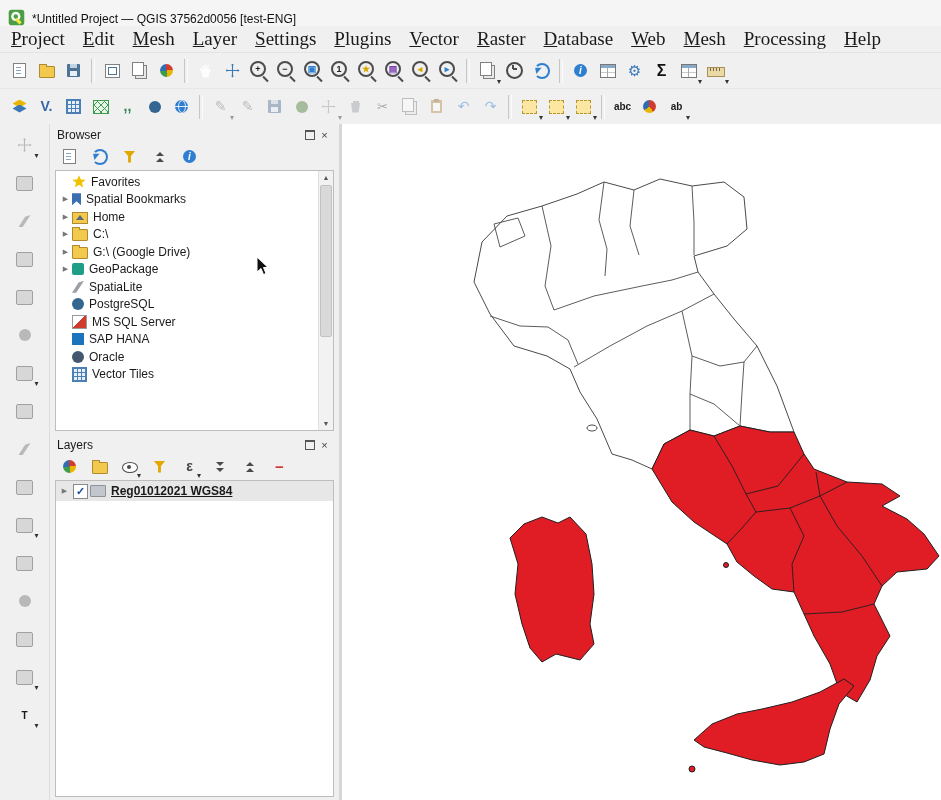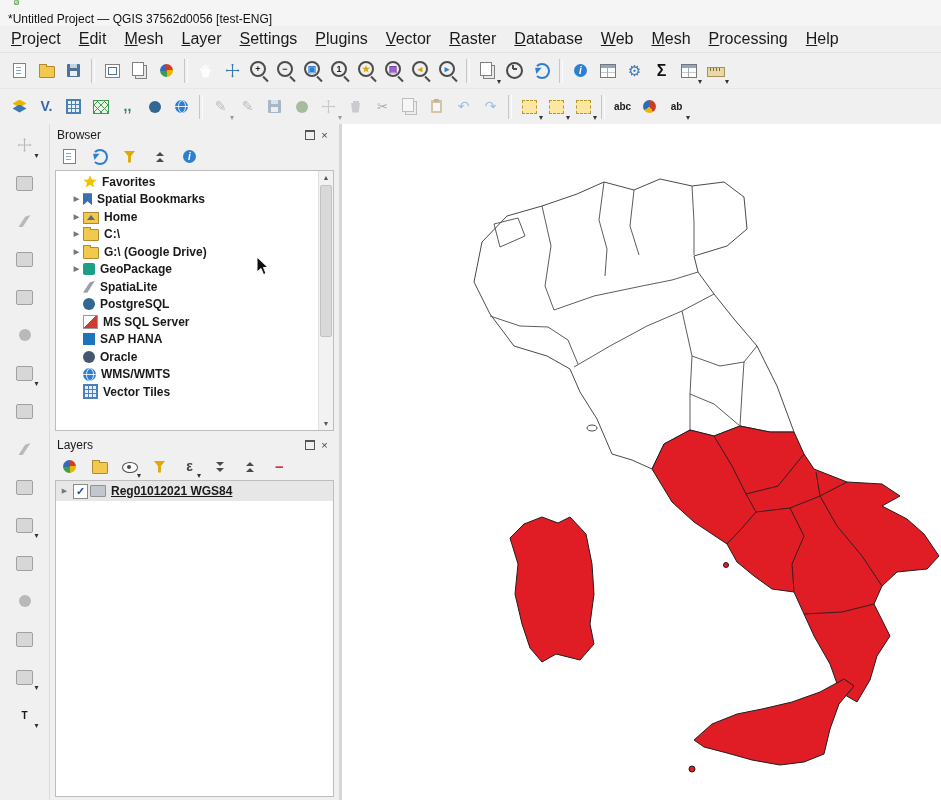--- a/index.html
+++ b/index.html
@@ -1,26 +1,26 @@
 <!DOCTYPE html>
 <html style="--selected: #e01c24; --unselected: #ffffff; --border: #4a4a4a; --border_selected: #1f1f1f;"><head>
 <meta charset="utf-8">
 <style>
   html,body{margin:0;padding:0;}
   #app{position:relative;width:941px;height:800px;overflow:hidden;background:#f0f0f0;
        font-family:"Liberation Sans",sans-serif;color:#1a1a1a;}
 
   
-  .titlebar{height:26px;display:flex;align-items:flex-start;gap:7px;padding:0 8px;background:#f5f5f5;flex-direction:column;}
+  .titlebar{height:26px;display:flex;align-items:flex-end;gap:7px;padding:0 8px;background:#f5f5f5;}
   .title-text{font-size:12px;color:#111;}
 
   
   #menubar{height:26px;display:flex;align-items:center;padding-left:2px;background:#f0f0f0;
            border-bottom:1px solid #e4e4e4;}
-  .menu-item{padding:4px 9px;font-size:16px;cursor:default;}
+  .menu-item{padding:4px 9px;font-size:19px;cursor:default;font-family:Liberation Serif, serif;}
   .menu-item::first-letter{text-decoration:underline;}
 
   
   .toolbar{height:35px;display:flex;align-items:center;padding:0 6px;background:#f0f0f0;}
   #toolbar1{border-bottom:1px solid #e6e6e6;}
   .tb-btn{width:27px;height:27px;display:flex;align-items:center;justify-content:center;
           position:relative;border-radius:3px;flex:none;}
   .pt-btn{width:23px;height:22px;display:flex;align-items:center;justify-content:center;
           position:relative;flex:none;}
   .lt-btn{width:28px;height:26px;display:flex;align-items:center;justify-content:center;
@@ -42,21 +42,21 @@
   .panel-header .spacer{flex:1;}
   .hb{width:15px;height:14px;display:flex;align-items:center;justify-content:center;
       font-size:11px;color:#444;}
   .i-float{width:8px;height:7px;border:1px solid #555;border-top:2px solid #555;}
   .panel-toolbar{height:25px;display:flex;align-items:center;gap:7px;padding:0 6px;}
   .panel-body{flex:1;margin:1px 3px 3px;background:#fff;border:1px solid #bdbdbd;
               position:relative;overflow:hidden;}
 
   
   .tree{position:absolute;top:2px;left:0;right:14px;bottom:0;overflow:hidden;}
-  .tree-row{height:17.5px;display:flex;align-items:center;padding-left:14px;font-size:12px;white-space:nowrap;font-weight:bold;}
+  .tree-row{height:17.5px;display:flex;align-items:center;padding-left:3px;font-size:12px;white-space:nowrap;}
   .exp{width:13px;font-size:7px;color:#777;text-align:center;flex:none;}
   .tree-label{margin-left:5px;}
   .vscroll{position:absolute;top:0;right:0;bottom:0;width:14px;background:#f2f2f2;
            border-left:1px solid #e0e0e0;display:flex;flex-direction:column;align-items:center;
            font-size:7px;color:#555;}
   .vs-btn{height:13px;width:100%;display:flex;align-items:center;justify-content:center;}
   .vs-thumb{width:10px;height:150px;background:#d9d9d9;border:1px solid #c2c2c2;border-radius:2px;margin-top:1px;}
   .vs-spacer{flex:1;}
 
   
@@ -691,25 +691,20 @@
                 <span class="ic i-hana"></span>
                 <span class="tree-label">SAP HANA</span>
               </div>
 
               <div class="tree-row">
                 <span class="exp"></span>
                 <span class="ic i-oracle"></span>
                 <span class="tree-label">Oracle</span>
               </div>
 
-              <div class="tree-row">
-                <span class="exp"></span>
-                <span class="ic i-globe"></span>
-                <span class="tree-label">WMS/WMTS</span>
-              </div>
 
               <div class="tree-row">
                 <span class="exp"></span>
                 <span class="ic i-grid"></span>
                 <span class="tree-label">Vector Tiles</span>
               </div>
 
 
           </div>
           <div class="vscroll">

